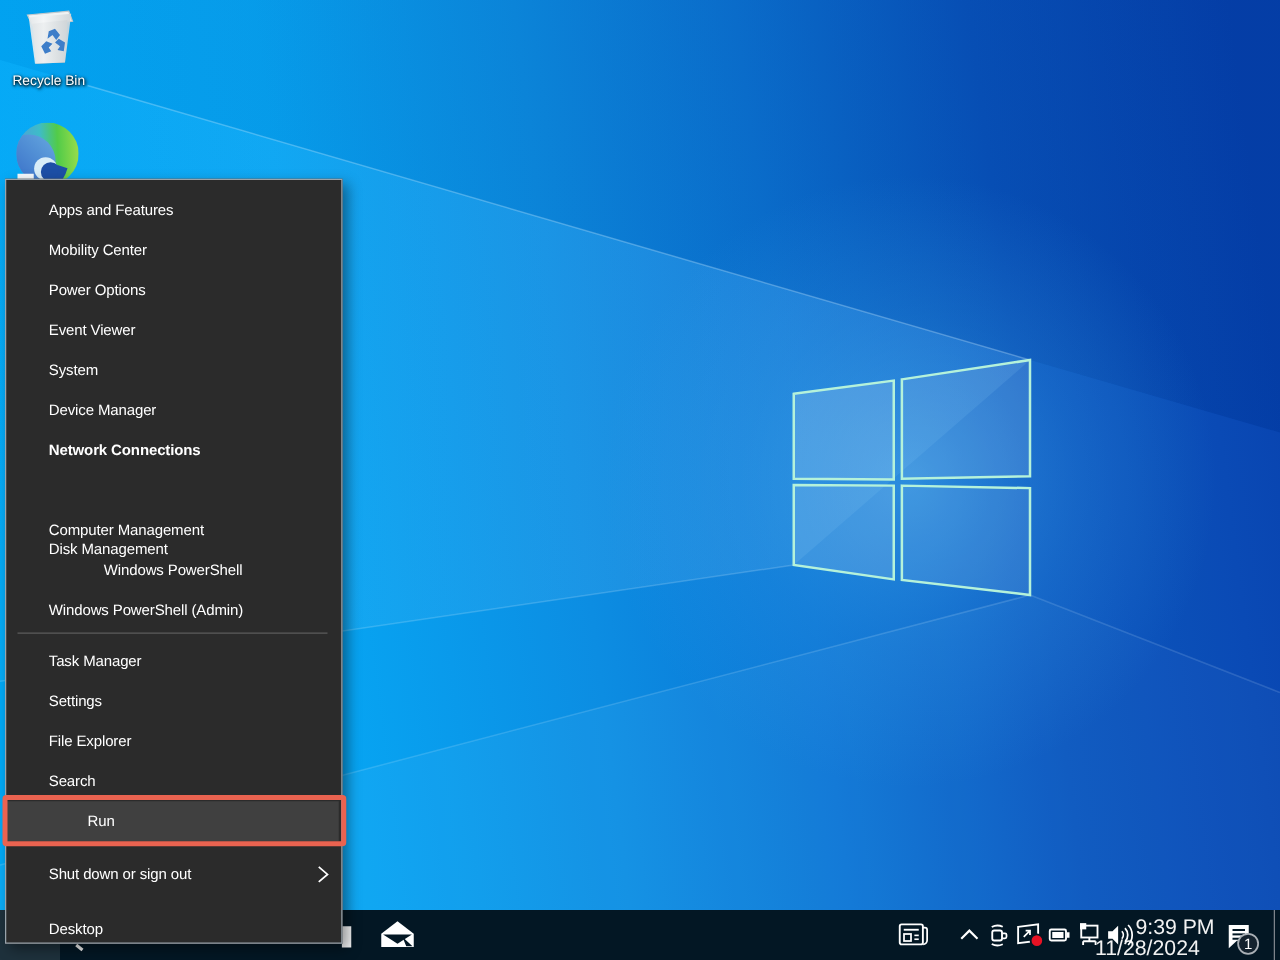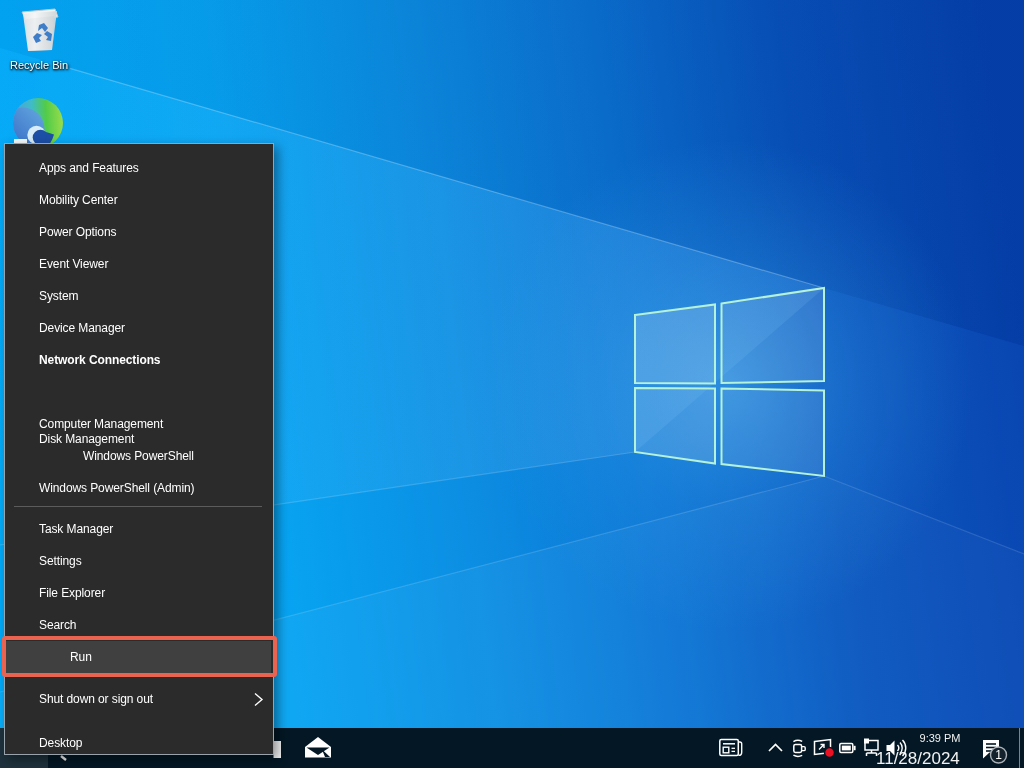--- a/index.html
+++ b/index.html
@@ -109,21 +109,21 @@
         <path d="M33,34 a9,9 0 0 1 -4,11.5 l8,0 a30,30 0 0 0 4,-9 z" fill="#1d4fa6"></path>
   </g>
 </svg>
 
 <div class="abs" style="left:14px;top:139px;width:13px;height:5px;background:#f5fafd;"></div>
 
 <div class="abs" style="left:0;top:728px;width:1024px;height:40px;background:#031724;"></div>
 <div class="abs" style="left:0;top:728px;width:48px;height:40px;background:#1e313c;"></div>
 <div class="abs" style="left:1019px;top:728px;width:1px;height:40px;background:#7d838a;"></div>
 
-<div class="abs" style="left:908px;top:732px;width:64px;text-align:center;color:#f2f2f2;font-size:11px;">9:39 PM</div>
+<div class="abs" style="left:908px;top:732px;width:64px;text-align:center;color:#f2f2f2;font-size:17px;">9:39 PM</div>
 <div class="abs" style="left:876px;top:749px;width:72px;text-align:center;color:#f2f2f2;font-size:17px;">11/28/2024</div>
 
 <svg class="abs" style="left:0;top:728px" width="1024" height="40" viewBox="0 0 1024 40">
 
   <path d="M61,28 l5,4" stroke="#f0f0f0" stroke-width="2.5"></path>
 
   <rect x="273.5" y="13" width="7.5" height="17" fill="#f5f6f7"></rect>
 
   <g>
     <polygon points="305,19 318,9 331,19 331,29.5 305,29.5" fill="#ffffff"></polygon>

